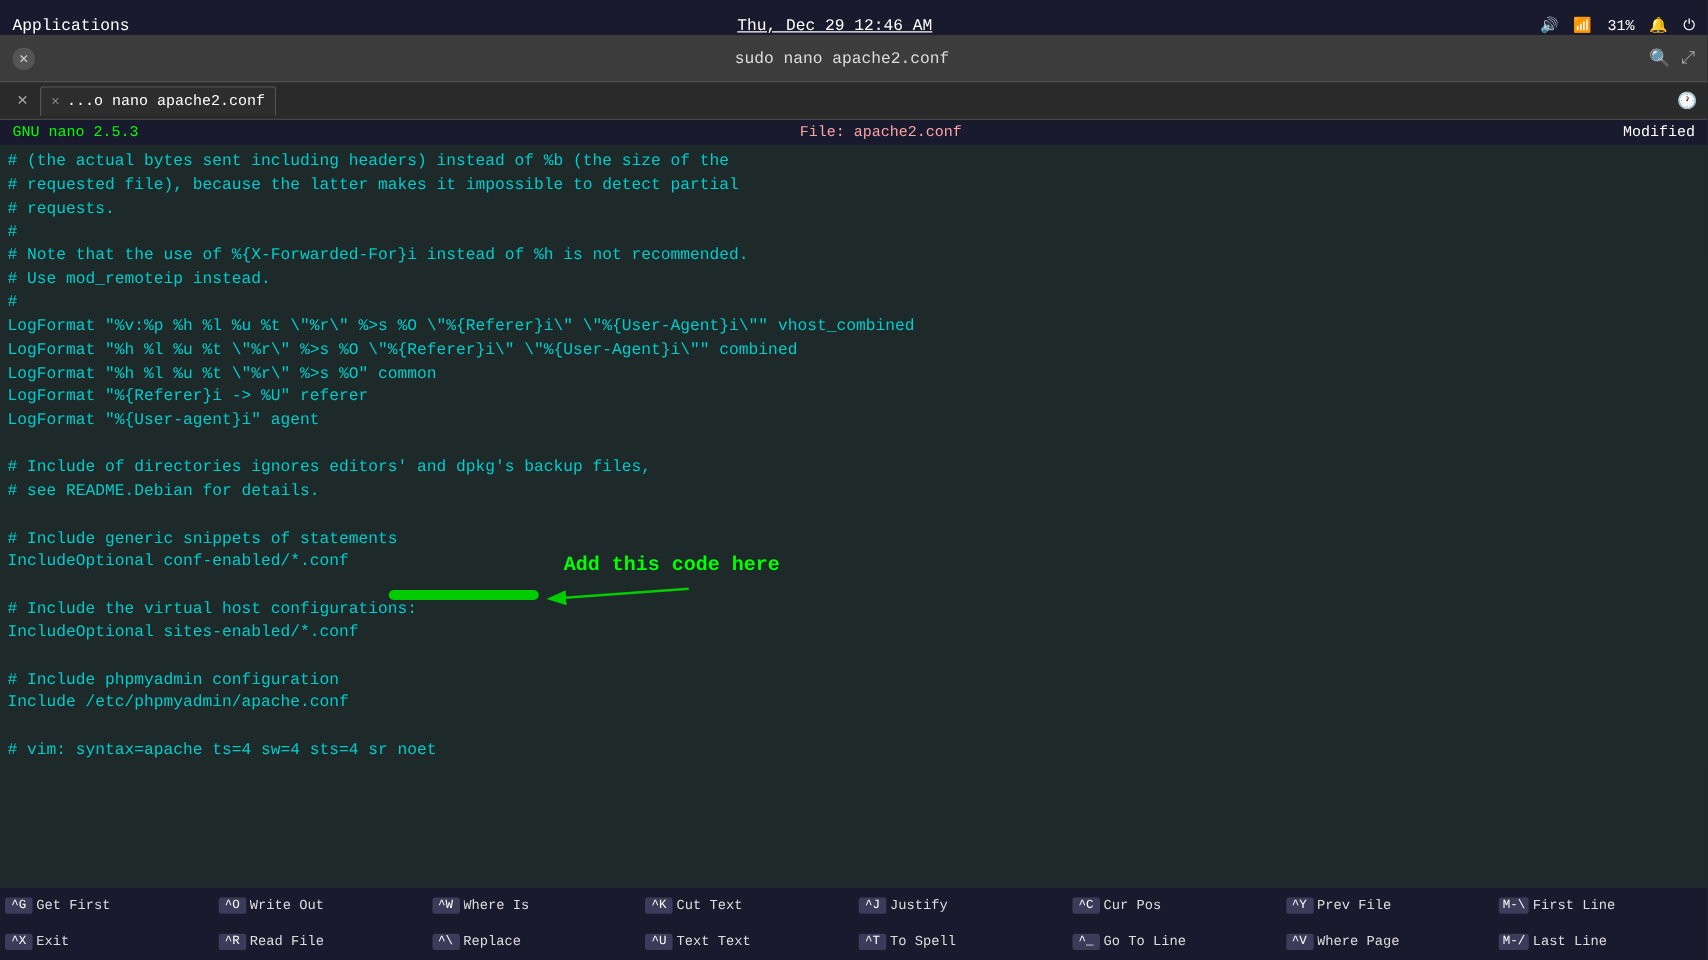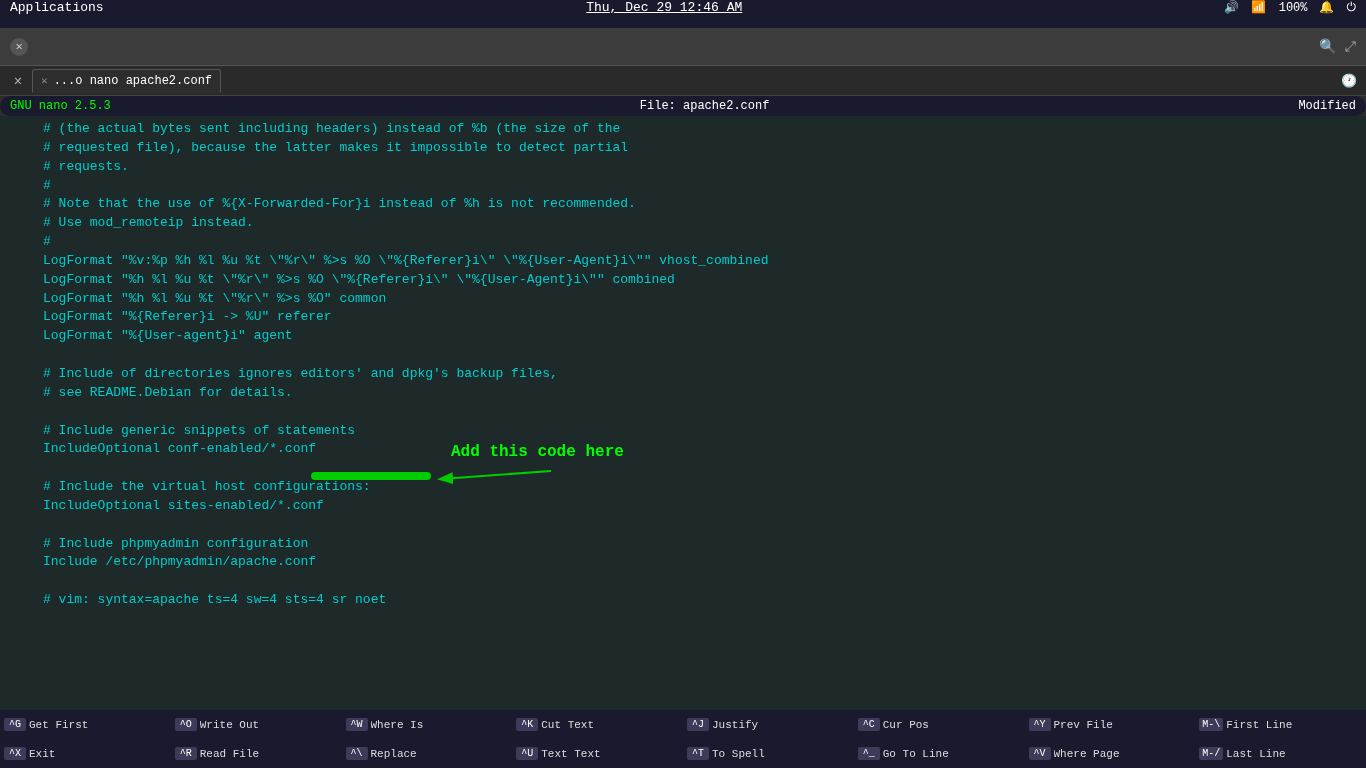--- a/index.html
+++ b/index.html
@@ -11,21 +11,21 @@
       overflow: hidden;
       color: #fff;
     }
 
     
     .top-bar {
       width: 100%;
       height: 28px;
       background: #1a1a2e;
       display: flex;
-      align-items: flex-start;
+      align-items: flex-end;
       justify-content: space-between;
       padding: 0 10px;
       font-size: 13px;
       color: #fff;
     }
     .top-bar-left { display: flex; align-items: center; gap: 8px; }
     .top-bar-center { display: flex; align-items: center; gap: 8px; text-decoration: underline; }
     .top-bar-right { display: flex; align-items: center; gap: 12px; font-size: 12px; }
 
     
@@ -113,44 +113,42 @@
     .nano-top-bar {
       width: 100%;
       height: 20px;
       background: #1a1a2e;
       display: flex;
       align-items: center;
       justify-content: space-between;
       padding: 0 10px;
       font-size: 12px;
       color: #00ff00;
-      border-radius: 10px;
     }
     .nano-top-bar .nano-version { color: #00ff00; }
-    .nano-top-bar .nano-file { color: #ffffff; }
+    .nano-top-bar .nano-file { color: #fca5a5; }
     .nano-top-bar .nano-modified { color: #ffffff; }
 
     
     .editor-content {
       width: 100%;
       background: #1e2a2a;
       padding: 4px 6px;
       font-size: 13px;
       color: #00cccc;
       line-height: 1.45;
       height: calc(768px - 28px - 38px - 30px - 20px - 58px);
       overflow: hidden;
       position: relative;
     }
     .editor-content pre {
       font-family: 'Courier New', Courier, monospace;
       font-size: 13px;
       color: #00cccc;
       white-space: pre;
-      margin-left: 37px;
     }
 
     
     .annotation-wrapper {
       position: absolute;
       top: 0; left: 16px;
       width: 100%;
       height: 100%;
       pointer-events: none;
     }
@@ -214,30 +212,31 @@
 <div class="top-bar">
   <div class="top-bar-left">
     <span>Applications</span>
   </div>
   <div class="top-bar-center">
     <span>Thu, Dec 29  12:46 AM</span>
   </div>
   <div class="top-bar-right">
     <span>🔊</span>
     <span>📶</span>
-    <span>100%</span>
+    <span>31%</span>
     <span>🔔</span>
     <span>⏻</span>
   </div>
 </div>
 
 <div class="title-bar">
   <div class="title-bar-close">
     <span>✕</span>
   </div>
+  <div class="title-bar-title">sudo nano apache2.conf</div>
   <div class="title-bar-actions">
     <span class="title-bar-icon">🔍</span>
     <span class="title-bar-icon">⤢</span>
   </div>
 </div>
 
 <div class="tab-bar">
   <div class="tab-new">
     <span>✕</span>
   </div>

